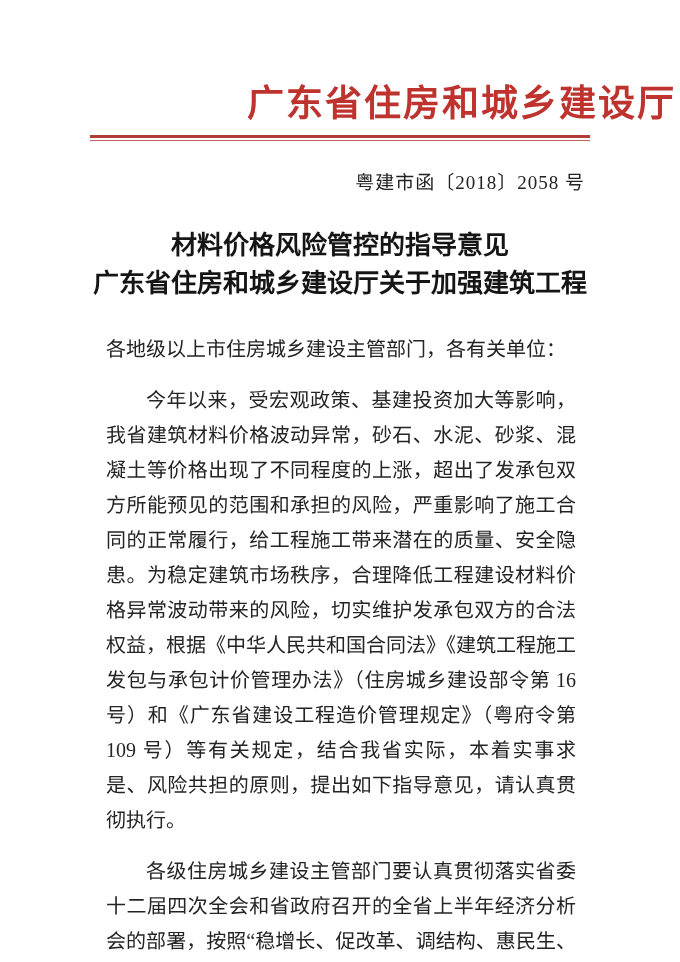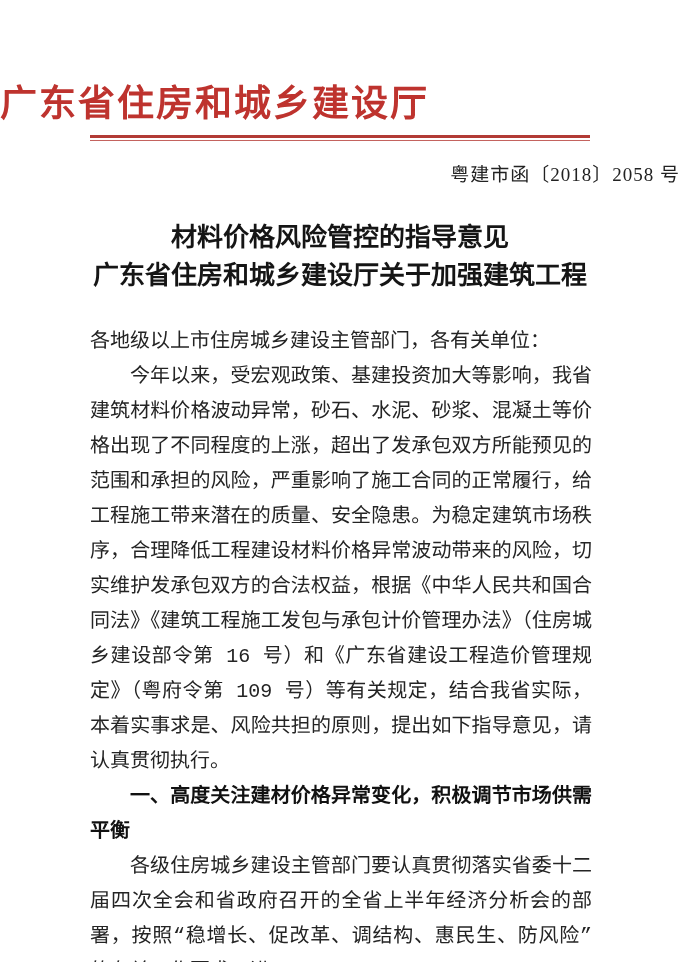--- a/index.html
+++ b/index.html
@@ -12,21 +12,21 @@
     width: 680px;
     height: 962px;
     background: #ffffff;
     overflow: hidden;
     font-family: "Liberation Serif", serif;
     color: #1f1f1f;
   }
   
   .letterhead {
     margin: 82px 4px 0 0;
-    text-align: left;
+    text-align: right;
     font-family: "Liberation Serif", serif;
     font-weight: bold;
     font-size: 37px;
     letter-spacing: 2px;
     color: #be332e;
     line-height: 1.2;
     white-space: nowrap;
   }
   
   .rule {
@@ -37,21 +37,22 @@
     height: 3px;
     background: #b23b35;
   }
   .rule-thin {
     margin-top: 2px;
     height: 1px;
     background: #c4635e;
   }
   
   .doc-number {
-    margin-top: 18px;
+    margin-top: 26px;
+    padding-right: 95px;
     text-align: right;
     font-size: 19px;
     letter-spacing: 1px;
     color: #222222;
   }
   
   .doc-title {
     margin-top: 32px;
     text-align: center;
     font-family: "Liberation Sans", sans-serif;
@@ -62,23 +63,22 @@
   }
   
   .body-text {
     margin: 30px 88px 0 90px;
     font-size: 20px;
     line-height: 35px;
     text-align: justify;
     color: #242424;
   }
   .body-text p {
-    margin: 0;
+    margin: 16px;
     padding: 0;
-    font-family: Liberation Mono, monospace;
   }
   .p-indent {
     text-indent: 2em;
   }
   .section-heading {
     text-indent: 2em;
     font-family: "Liberation Sans", sans-serif;
     font-weight: bold;
     color: #111111;
   }
@@ -98,17 +98,16 @@
   <div class="doc-number">粤建市函〔2018〕2058 号</div>
 
   <div class="doc-title">
     <div>材料价格风险管控的指导意见</div>
     <div>广东省住房和城乡建设厅关于加强建筑工程</div>
   </div>
 
   <div class="body-text">
     <p class="p-salutation">各地级以上市住房城乡建设主管部门，各有关单位：</p>
     <p class="p-indent">今年以来，受宏观政策、基建投资加大等影响，我省建筑材料价格波动异常，砂石、水泥、砂浆、混凝土等价格出现了不同程度的上涨，超出了发承包双方所能预见的范围和承担的风险，严重影响了施工合同的正常履行，给工程施工带来潜在的质量、安全隐患。为稳定建筑市场秩序，合理降低工程建设材料价格异常波动带来的风险，切实维护发承包双方的合法权益，根据《中华人民共和国合同法》《建筑工程施工发包与承包计价管理办法》（住房城乡建设部令第 16 号）和《广东省建设工程造价管理规定》（粤府令第 109 号）等有关规定，结合我省实际，本着实事求是、风险共担的原则，提出如下指导意见，请认真贯彻执行。</p>
-    <p class="section-heading">一、高度关注建材价格异常变化，积极调节市场供需平衡</p>
     <p class="p-indent">各级住房城乡建设主管部门要认真贯彻落实省委十二届四次全会和省政府召开的全省上半年经济分析会的部署，按照“稳增长、促改革、调结构、惠民生、防风险”的有关工作要求，进</p>
   </div>
 
 </div>
 
 </body></html>

